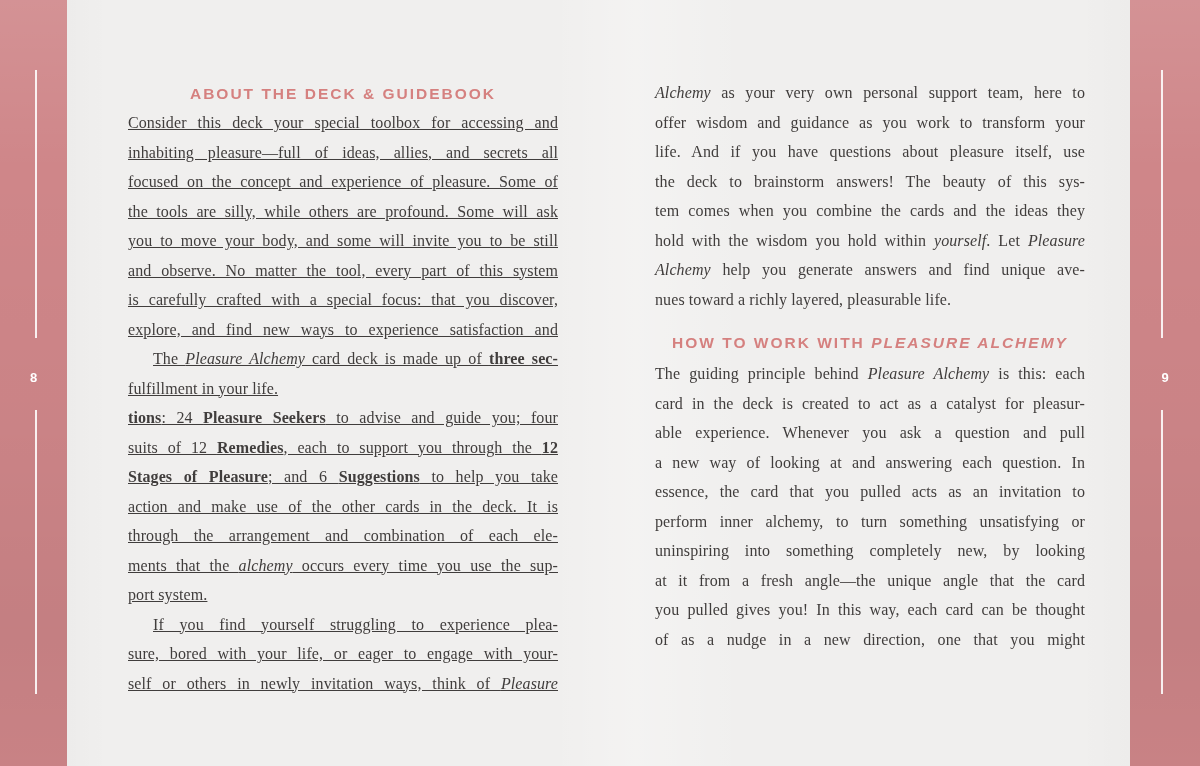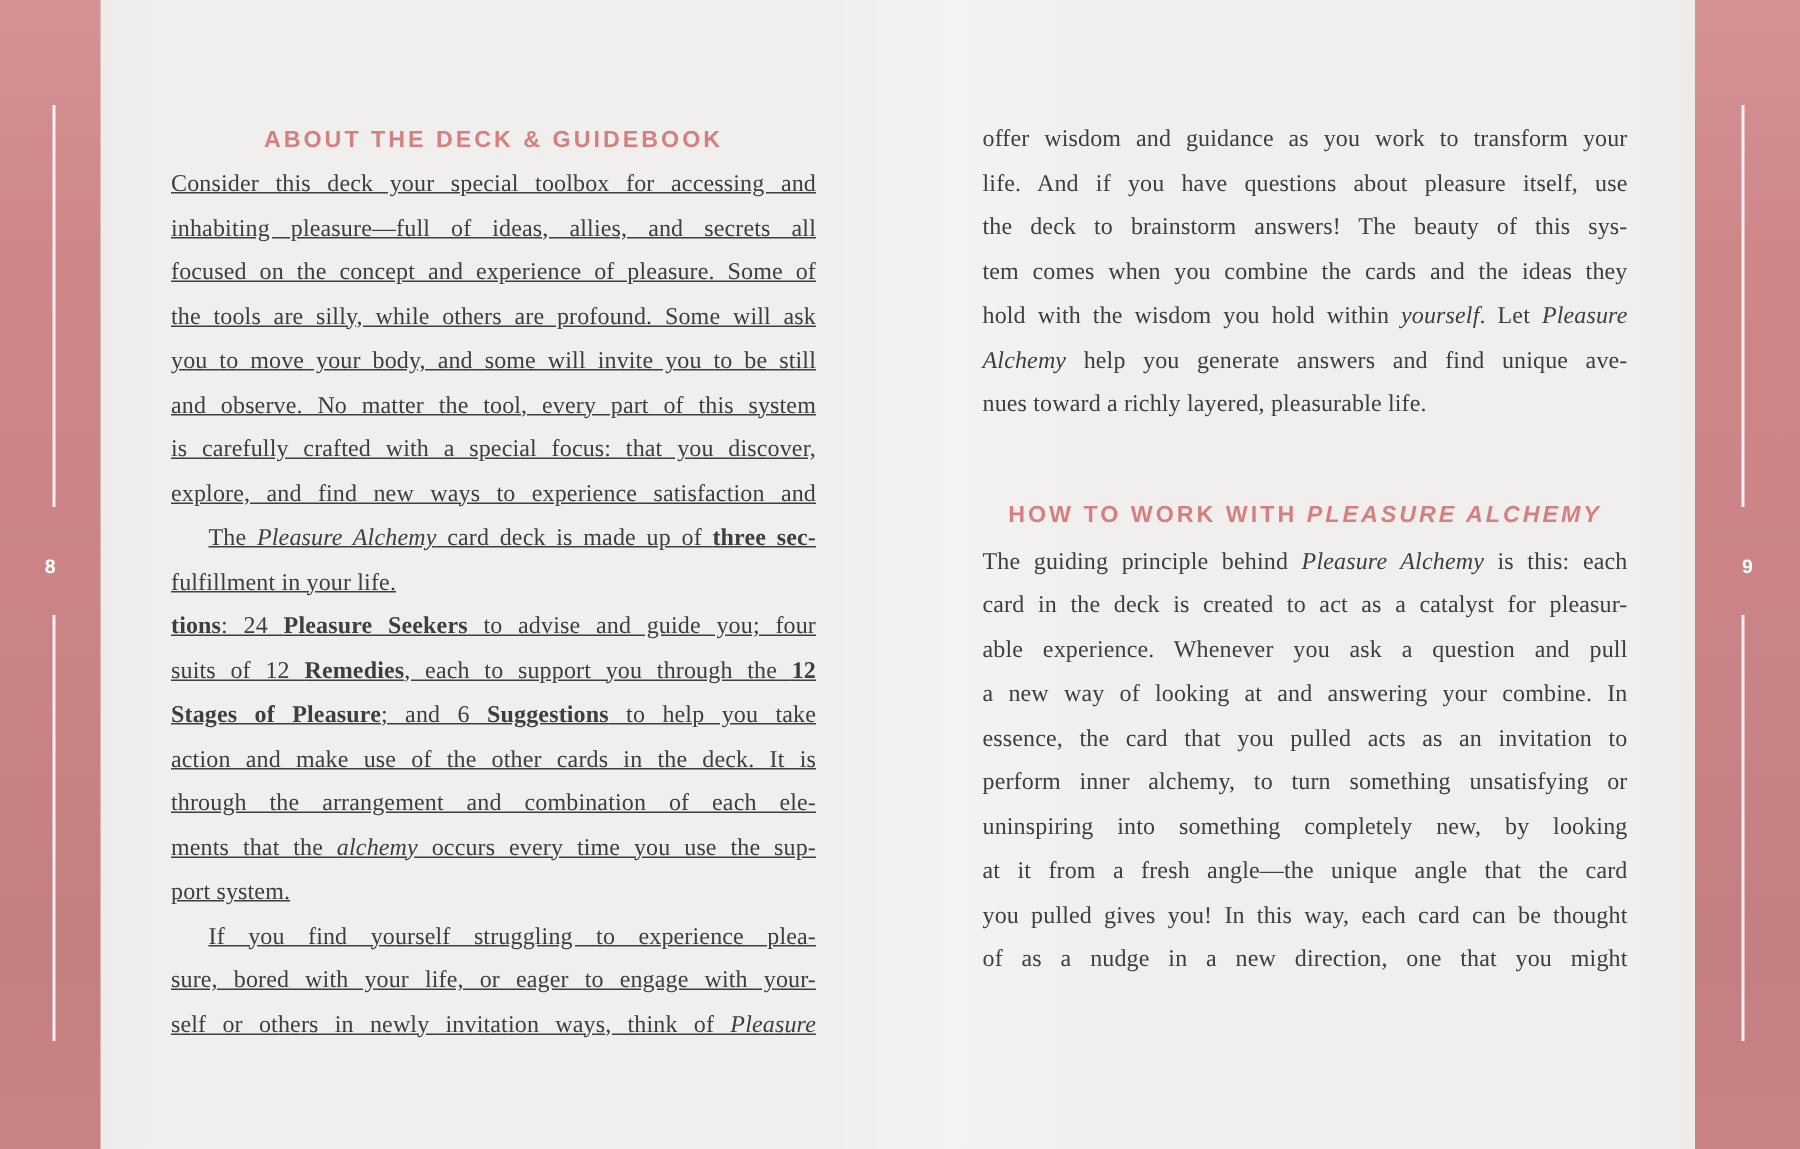--- a/index.html
+++ b/index.html
@@ -39,41 +39,41 @@
     text-align: center; z-index: 2;
     font-family: "Liberation Sans", "DejaVu Sans", sans-serif;
     font-weight: bold; font-size: 13px; color: #ffffff;
   }
 
   
   .col {
     position: absolute; top: 0; width: 430px;
     font-size: 16px; line-height: 29.5px; letter-spacing: 0.1px;
   }
-  .col-left  { left: 114px; }
+  .col-left  { left: 128px; }
   .col-right { left: 655px; }
 
   .line { text-align: justify; text-align-last: justify; }
   .line.last { text-align-last: left; }
   .line.ind  { text-indent: 25px; }
   .it { font-style: italic; }
   .bd { font-weight: bold; }
 
   .heading {
     font-family: "Liberation Sans", "DejaVu Sans", sans-serif;
     font-weight: bold; font-size: 15.5px;
     height: 20px; line-height: 20px;
     letter-spacing: 2px; white-space: nowrap;
     text-align: center; margin: 0;
     color: var(--heading-pink, #d5807f);
   }
   #left-heading  { margin-top: 84px; }
   #left-body     { margin-top: 4px; text-decoration: underline;  }
   #right-intro   { margin-top: 78px; }
-  #right-heading { margin-top: 49px; }
+  #right-heading { margin-top: 19px; }
   #right-body    { margin-top: 6px;  }
 </style>
 </head>
 <body>
 
 <div class="canvas">
 
   <div class="band band-left">
     <div class="rule rule-top"></div>
     <div class="page-num">8</div>
@@ -101,34 +101,35 @@
         <div class="line"><span>ments that the </span><span class="it">alchemy</span><span> occurs every time you use the sup-</span></div>
         <div class="line last"><span>port system.</span></div>
         <div class="line ind"><span>If you find yourself struggling to experience plea-</span></div>
         <div class="line"><span>sure, bored with your life, or eager to engage with your-</span></div>
         <div class="line"><span>self or others in newly invitation ways, think of </span><span class="it">Pleasure</span></div>
       </div>
   </div>
 
   <div class="col col-right">
     <div class="body" id="right-intro">
+        <div class="line"><span class="it">Alchemy</span><span> as your very own personal support team, here to</span></div>
         <div class="line"><span>offer wisdom and guidance as you work to transform your</span></div>
         <div class="line"><span>life. And if you have questions about pleasure itself, use</span></div>
         <div class="line"><span>the deck to brainstorm answers! The beauty of this sys-</span></div>
         <div class="line"><span>tem comes when you combine the cards and the ideas they</span></div>
         <div class="line"><span>hold with the wisdom you hold within </span><span class="it">yourself</span><span>. Let </span><span class="it">Pleasure</span></div>
         <div class="line"><span class="it">Alchemy</span><span> help you generate answers and find unique ave-</span></div>
         <div class="line last"><span>nues toward a richly layered, pleasurable life.</span></div>
       </div>
     <h2 class="heading" id="right-heading"><span>HOW TO WORK WITH </span><span class="it">PLEASURE ALCHEMY</span></h2>
     <div class="body" id="right-body">
         <div class="line"><span>The guiding principle behind </span><span class="it">Pleasure Alchemy</span><span> is this: each</span></div>
         <div class="line"><span>card in the deck is created to act as a catalyst for pleasur-</span></div>
         <div class="line"><span>able experience. Whenever you ask a question and pull</span></div>
-        <div class="line"><span>a new way of looking at and answering your combine. In</span></div>
+        <div class="line"><span>a new way of looking at and answering each question. In</span></div>
         <div class="line"><span>essence, the card that you pulled acts as an invitation to</span></div>
         <div class="line"><span>perform inner alchemy, to turn something unsatisfying or</span></div>
         <div class="line"><span>uninspiring into something completely new, by looking</span></div>
         <div class="line"><span>at it from a fresh angle—the unique angle that the card</span></div>
         <div class="line"><span>you pulled gives you! In this way, each card can be thought</span></div>
         <div class="line"><span>of as a nudge in a new direction, one that you might</span></div>
       </div>
   </div>
 
   <div class="band band-right">

